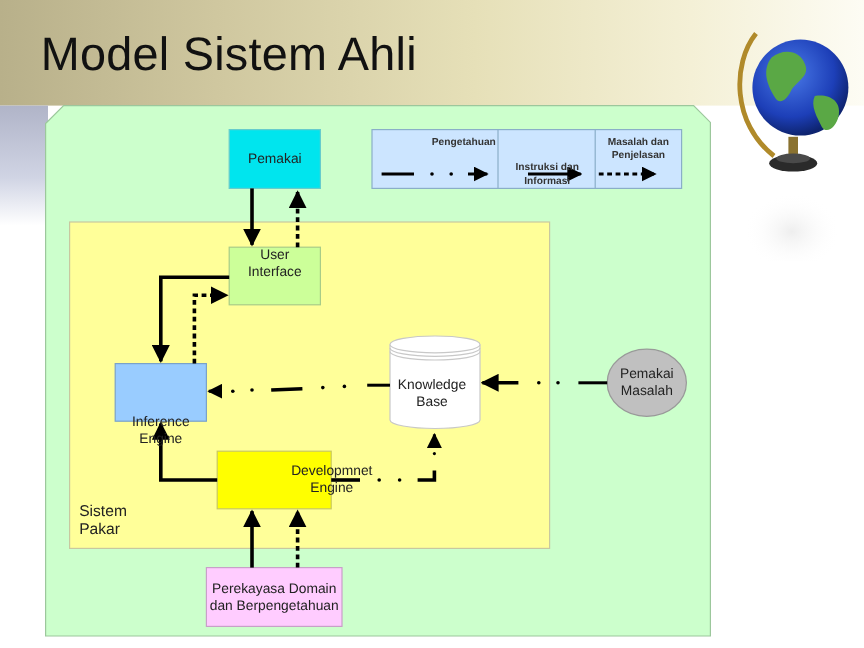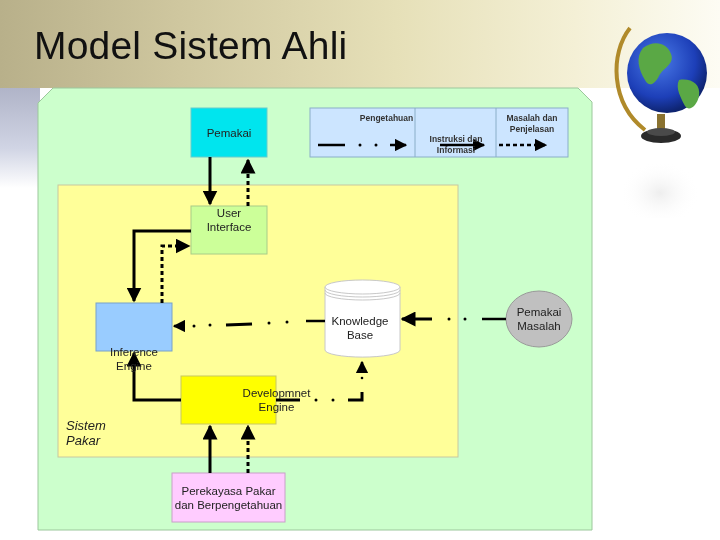--- a/index.html
+++ b/index.html
@@ -148,17 +148,17 @@
 <div class="legend-text" style="left:312px; top:113px; width:101px;padding-left:24px;">Pengetahuan</div>
 <div class="legend-text" style="left:418px; top:113px; width:76px;margin-top:21px;">Instruksi dan Informasi</div>
 <div class="legend-text" style="left:499px; top:113px; width:66px;">Masalah dan Penjelasan</div>
 
 <div class="box-text" style="left:191px; top:108px; width:76px; height:49px;">Pemakai</div>
 <div class="box-text" style="left:195px; top:188px; width:68px; height:64px;">User Interface</div>
 <div class="box-text" style="left:100px; top:303px; width:68px; height:48px;margin-top:32px;">Inference Engine</div>
 <div class="box-text" style="left:325px; top:300px; width:70px; height:56px;">Knowledge Base</div>
 <div class="box-text" style="left:510px; top:297px; width:58px; height:44px;">Pemakai Masalah</div>
 <div class="box-text" style="left:183px; top:376px; width:91px; height:48px;margin-left:48px;">Developmnet Engine</div>
-<div class="box-text" style="left:174px; top:473px; width:109px; height:49px;">Perekayasa Pakar dan Berpengetahuan</div>
+<div class="box-text" style="left:174px; top:473px; width:109px; height:49px;">Perekayasa Domain dan Berpengetahuan</div>
 
-<div class="sistem-pakar" style="width:60px;font-style:italic;">
+<div class="sistem-pakar" style="width:60px;">
   <span>Sistem Pakar</span>
 </div>
 
 </body></html>

